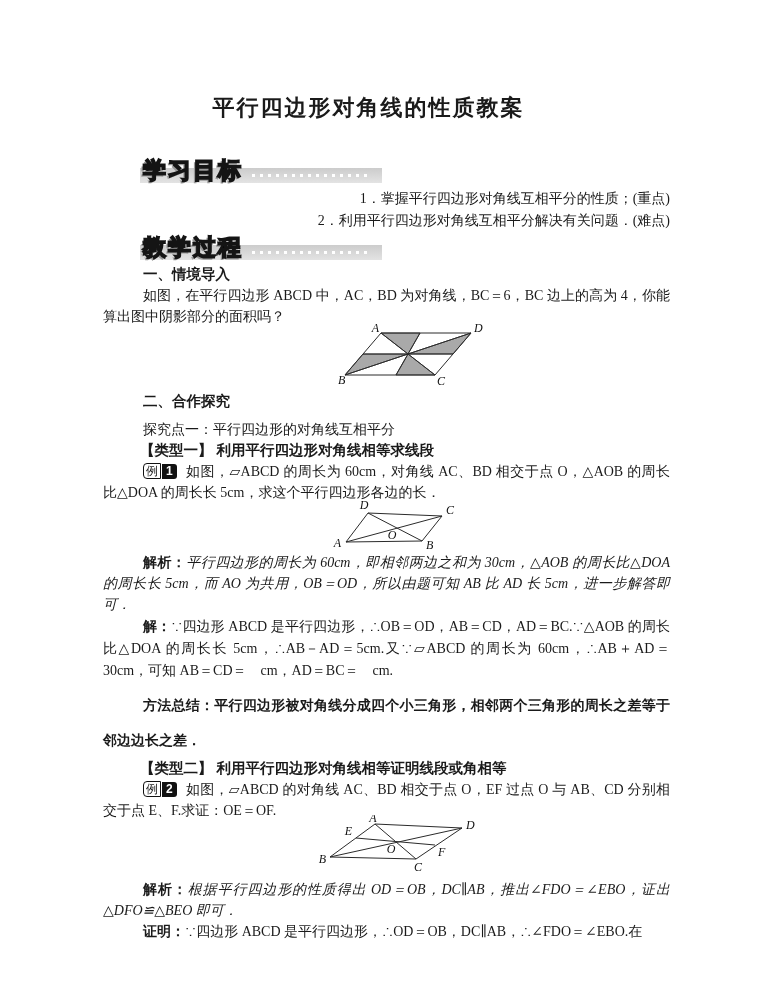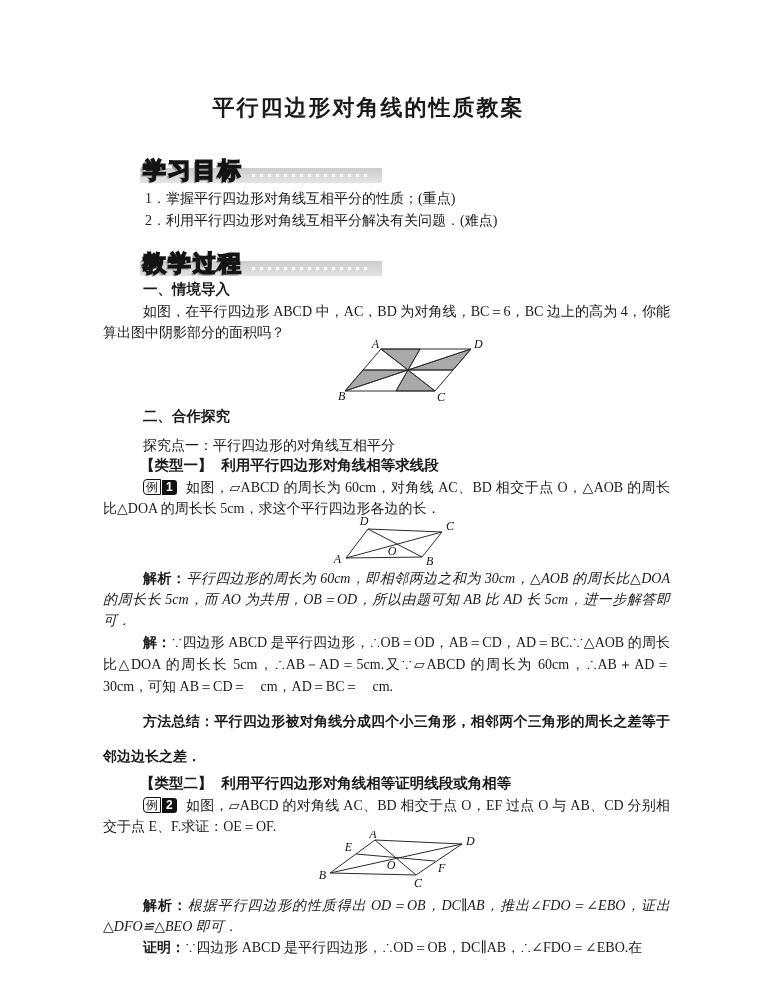--- a/index.html
+++ b/index.html
@@ -19,44 +19,44 @@
     font-size: 22px;
     font-weight: bold;
     line-height: 30px;
     text-align: center;
     letter-spacing: 2px;
   }
 
   
   .badge { position: relative; height: 26px; width: 242px; margin-left: 37px; }
   .badge.first { margin-top: 36px; }
-  .badge.second { margin-top: 20px; }
+  .badge.second { margin-top: 4px; }
   .badge-strip {
     position: absolute; left: 0; top: 9px; width: 242px; height: 15px;
     background: linear-gradient(180deg, #cccccc, #e3e3e3);
   }
   .badge-strip::after {
     content: ""; position: absolute; right: 10px; top: 6px; width: 120px; height: 3px;
     background-image: repeating-linear-gradient(90deg, #ffffff 0 3px, rgba(255,255,255,0) 3px 8px);
   }
   .badge-text {
     position: absolute; left: 3px; top: -2px;
     font-family: "Liberation Sans", "DejaVu Sans", sans-serif;
     font-weight: bold; font-size: 23px; line-height: 26px; letter-spacing: 2px;
     color: #000000;
     -webkit-text-stroke: 1.6px #141414;
     text-shadow: -2px 2px 0 #9a9a9a;
   }
 
   p { margin: 0; }
-  .obj-item { margin-left: 42px; line-height: 22px; }
+  .obj-item { margin-left: 24px; line-height: 22px; text-align: right; }
   .obj-block { margin-top: 3px; }
 
   .h-sans {
-    font-family: Liberation Mono, monospace;
+    font-family: Liberation Sans, sans-serif;
     font-weight: bold; font-size: 14.5px; line-height: 21px;
     margin-left: 40px;
   }
   .h-一 { margin-top: 2px; }
   .h-二 { margin-top: 4px; }
   .h-type { margin-left: 37px; line-height: 20px; }
 
   .para { line-height: 21px; text-indent: 40px; text-align: justify; }
   .point-line { margin-left: 40px; line-height: 20px; margin-top: 8px; }
 

